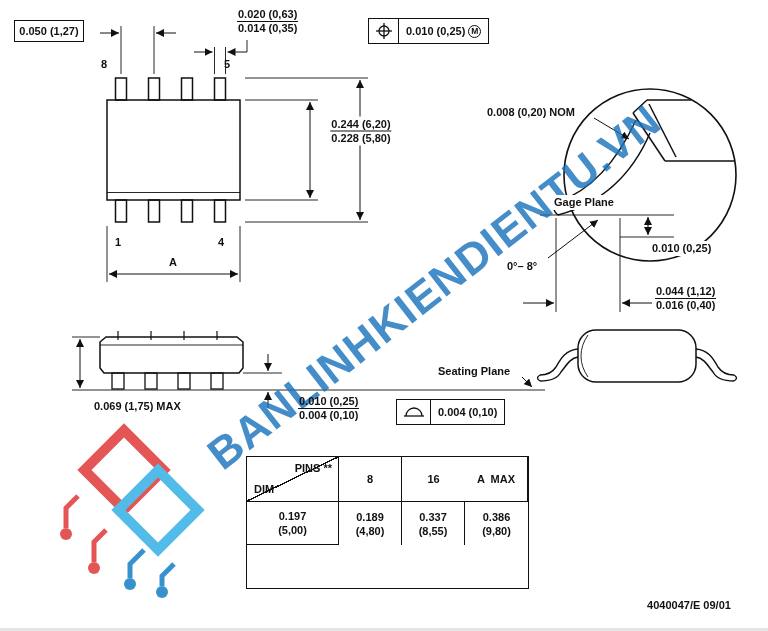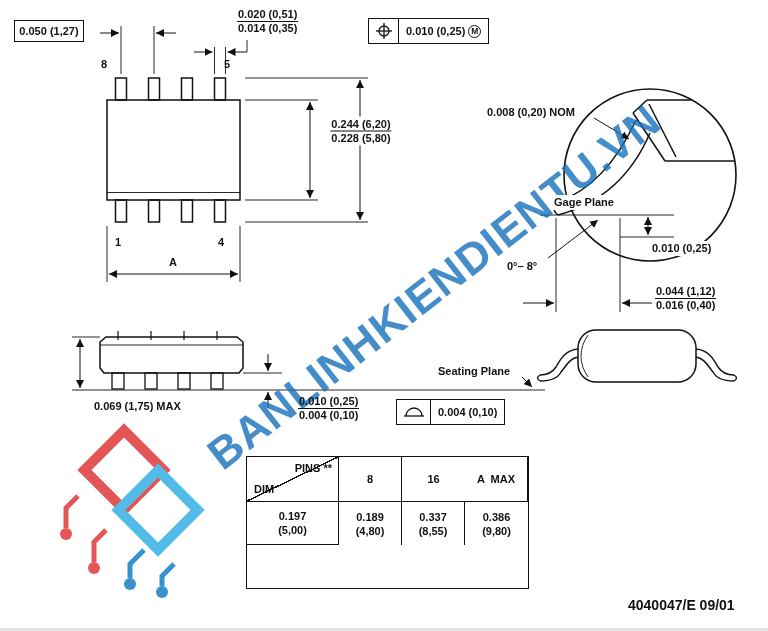--- a/index.html
+++ b/index.html
@@ -20,21 +20,21 @@
   .cm{display:inline-block;width:13px;height:13px;border:1.2px solid #111;border-radius:50%;font-size:8.5px;line-height:11px;text-align:center;font-weight:700}
   .tbl{display:grid;grid-template-columns:92px 63px 63px 63px;grid-template-rows:45px 43px 43px;border:1.6px solid #111;background:#fff}
   .tbl .cell{border-right:1.2px solid #111;border-bottom:1.2px solid #111;display:flex;align-items:center;justify-content:center;text-align:center}
   .tbl .lc{border-right:none}
   .tbl .lr{border-bottom:none}
   .tbl .v{flex-direction:column;line-height:14px}
   .tbl .rl{white-space:pre}
   .corner{display:block;position:relative;background:linear-gradient(to bottom right,transparent calc(50% - .7px),#111 calc(50% - .7px),#111 calc(50% + .7px),transparent calc(50% + .7px))}
   .corner .ct{position:absolute;top:5px;right:6px}
   .corner .cb{position:absolute;bottom:5px;left:7px}
-  .footer{font-size:14px;text-align:left}
+  .footer{font-size:11px;text-align:center}
 </style>
 </head>
 <body>
 
 <div class="canvas">
 
   <svg class="draw" width="768" height="631" viewBox="0 0 768 631">
     <defs>
       <marker id="ar" viewBox="0 0 10 10" refX="10" refY="5" markerWidth="8" markerHeight="8" orient="auto-start-reverse">
         <path d="M0,0 L10,5 L0,10 Z" fill="#111"></path>
@@ -143,21 +143,21 @@
       <polyline points="126,140 114,152 114,162" fill="none" stroke="#2286c8" stroke-width="5"></polyline>
       <circle cx="114" cy="168" r="6" fill="#2286c8"></circle>
     </g>
   </svg>
 
   <div class="watermark">BANLINHKIENDIENTU.VN</div>
 
   <div class="dimbox" style="left:14px;top:20px;width:70px;height:22px">0.050 (1,27)</div>
 
   <div class="frac" style="left:237px;top:8px">
-    <span class="ft">0.020 (0,51)</span>
+    <span class="ft">0.020 (0,63)</span>
     <span>0.014 (0,35)</span>
   </div>
 
   <div class="fcf" style="left:368px;top:18px">
     <span class="sym">
       <svg width="18" height="18">
           <circle cx="9" cy="9" r="5" fill="none" stroke="#111" stroke-width="1.3"></circle>
           <line x1="9" y1="1" x2="9" y2="17" stroke="#111" stroke-width="1.3"></line>
           <line x1="1" y1="9" x2="17" y2="9" stroke="#111" stroke-width="1.3"></line>
         </svg>

